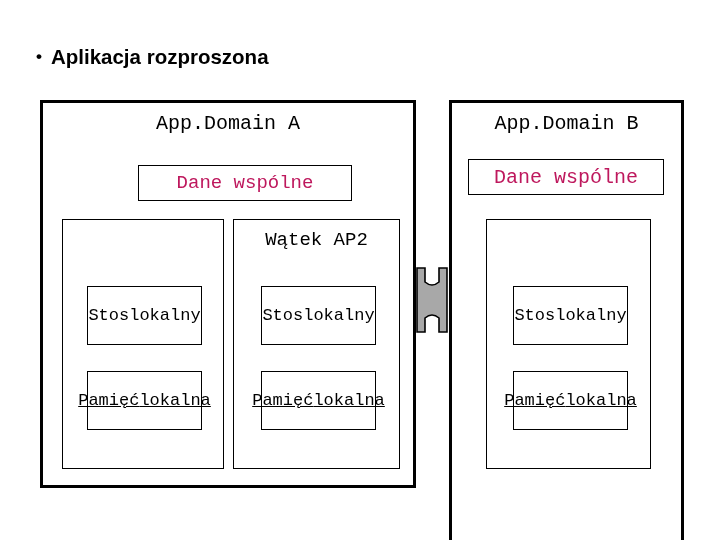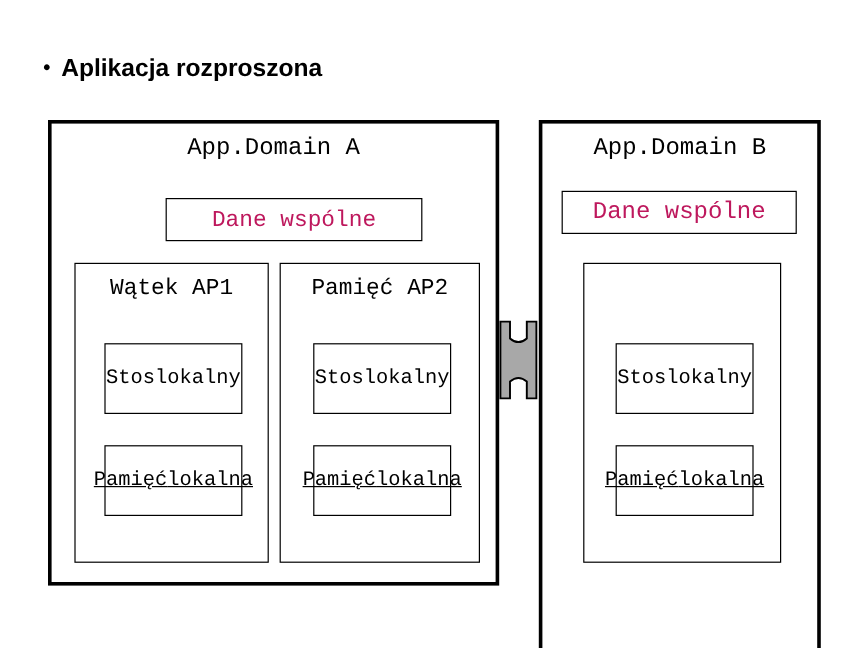--- a/index.html
+++ b/index.html
@@ -152,33 +152,32 @@
 
   <div id="domain-a" class="domain-box">
 
     <div class="domain-title">App.Domain A</div>
 
     <div id="shared-a" class="shared-box">
       <span>Dane wspólne</span>
     </div>
 
     <div id="thread-ap1" class="thread-box">
-      <div class="thread-title">Wątek AP1</div>
       <div class="local-box local-stack">
         <span>Stos</span>
         <span>lokalny</span>
       </div>
       <div class="local-box local-memory">
         <span>Pamięć</span>
         <span>lokalna</span>
       </div>
     </div>
 
     <div id="thread-ap2" class="thread-box">
-      <div class="thread-title">Pamięć AP2</div>
+      <div class="thread-title">Wątek AP2</div>
       <div class="local-box local-stack">
         <span>Stos</span>
         <span>lokalny</span>
       </div>
       <div class="local-box local-memory">
         <span>Pamięć</span>
         <span>lokalna</span>
       </div>
     </div>
 

